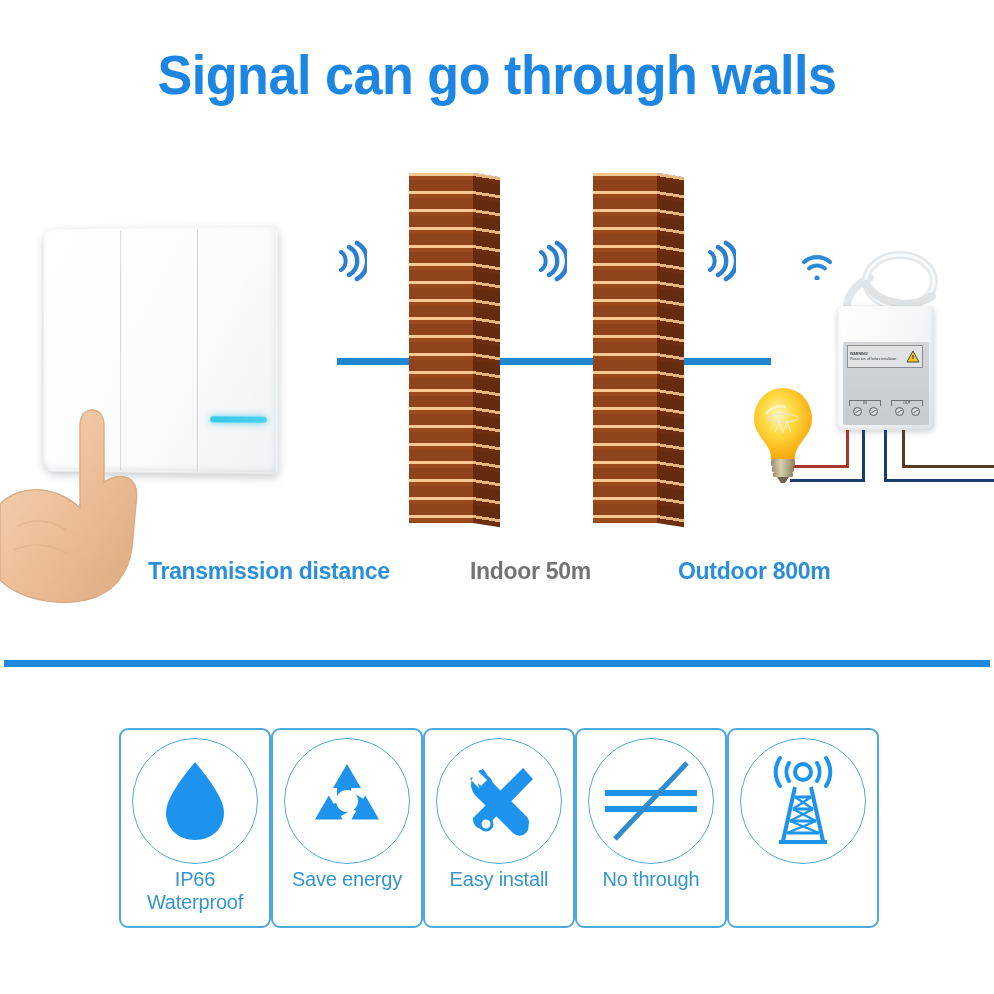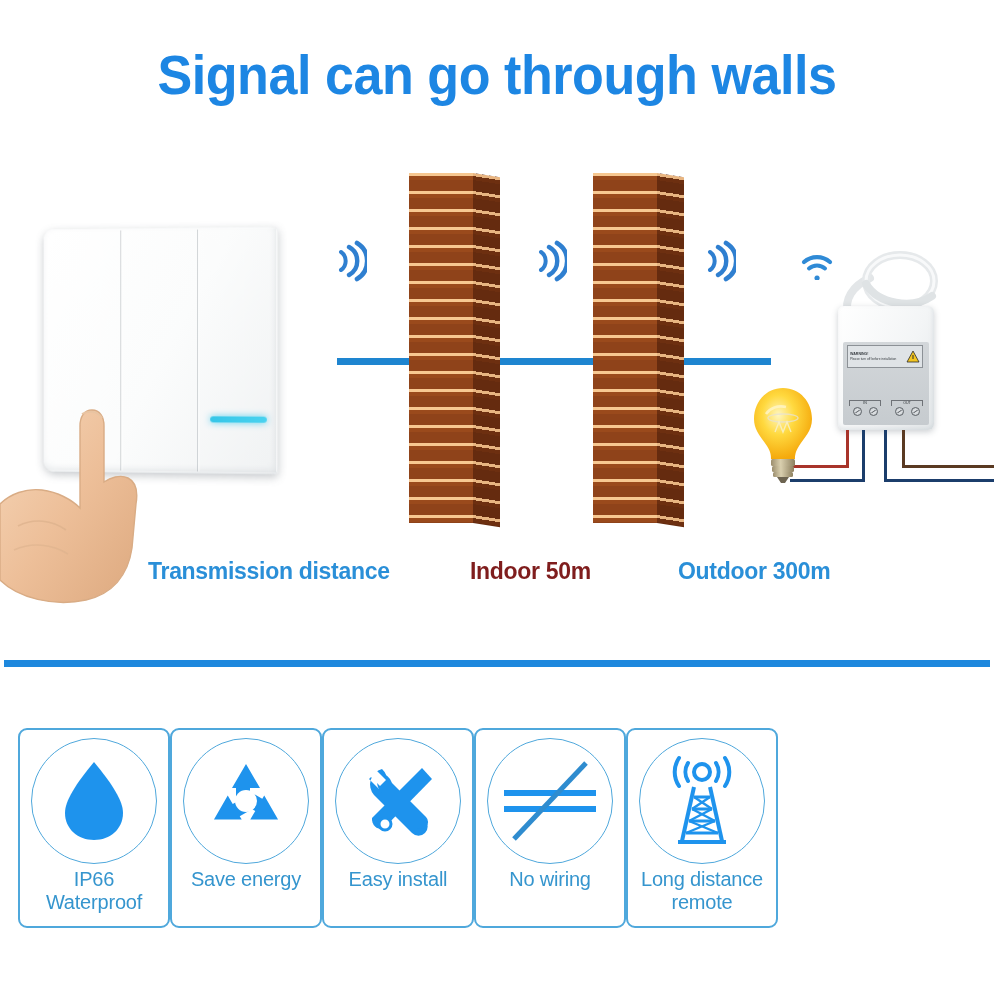--- a/index.html
+++ b/index.html
@@ -222,21 +222,21 @@
   }
 
   
   #features {
     position: absolute;
     left: 18px;
     top: 728px;
     width: 962px;
     height: 200px;
     display: flex;
-    justify-content: flex-start;
+    justify-content: center;
   }
   .feat-card {
     width: 152px;
     height: 200px;
     border: 2px solid #4fa8dc;
     border-radius: 9px;
     background: #ffffff;
     box-sizing: border-box;
     display: flex;
     flex-direction: column;
@@ -402,22 +402,22 @@
     <path d="M18 28 C22 22 30 19 38 21" fill="none" stroke="#fff4c4" stroke-width="2.6" opacity=".85"></path>
     <ellipse cx="35" cy="32" rx="15" ry="4" fill="none" stroke="#e8e2cf" stroke-width="1.4" opacity=".8"></ellipse>
     <path d="M27 46 L31 36 L35 46 L39 36 L43 46" fill="none" stroke="#f8efc2" stroke-width="1.4" opacity=".9"></path>
     <rect x="23" y="73" width="24" height="7" rx="1.5" fill="url(#base)"></rect>
     <rect x="24" y="80" width="22" height="6" rx="1.5" fill="url(#base)"></rect>
     <rect x="25" y="86" width="20" height="5" rx="1.5" fill="url(#base)"></rect>
     <path d="M29 91 L41 91 L37 97 L33 97 Z" fill="#6d6450"></path>
   </svg>
 
   <div style="position:absolute;left:148px;top:558px;font-size:23px;font-weight:700;color:#2a8fd8;letter-spacing:-.3px;">Transmission distance</div>
-  <div style="position:absolute;left:470px;top:558px;font-size:23px;font-weight:700;color:#7f1d1d;letter-spacing:-.3px;">Indoor 50m</div>
-  <div style="position:absolute;left:678px;top:558px;font-size:23px;font-weight:700;color:#2a8fd8;letter-spacing:-.3px;">Outdoor 300m</div>
+  <div style="position:absolute;left:470px;top:558px;font-size:23px;font-weight:700;color:#737373;letter-spacing:-.3px;">Indoor 50m</div>
+  <div style="position:absolute;left:678px;top:558px;font-size:23px;font-weight:700;color:#2a8fd8;letter-spacing:-.3px;">Outdoor 800m</div>
 </div>
 
 <div id="divider"></div>
 
 <div id="features">
 
   <div class="feat-card">
     <div class="feat-ring">
       <svg width="74" height="84" viewBox="0 0 74 84">
         <path d="M37 3 C56 26 66 42 66 54 C66 70 53 81 37 81 C21 81 8 70 8 54 C8 42 18 26 37 3 Z" fill="#1e93ed"></path>
@@ -456,36 +456,34 @@
   </div>
 
   <div class="feat-card">
     <div class="feat-ring">
       <svg width="100" height="100" viewBox="0 0 100 100">
         <line x1="4" y1="42" x2="96" y2="42" stroke="#1e93ed" stroke-width="6"></line>
         <line x1="4" y1="58" x2="96" y2="58" stroke="#1e93ed" stroke-width="6"></line>
         <line x1="14" y1="88" x2="86" y2="12" stroke="#2f8ccf" stroke-width="5"></line>
       </svg>
     </div>
-    <div class="feat-label">No wiring</div>
+    <div class="feat-label">No through</div>
   </div>
 
 
   <div class="feat-card">
     <div class="feat-ring">
       <svg width="88" height="92" viewBox="0 0 88 92">
         <circle cx="44" cy="17" r="8" fill="none" stroke="#1e93ed" stroke-width="4"></circle>
         <path d="M30 8 A17 17 0 0 0 30 26" fill="none" stroke="#1e93ed" stroke-width="4" stroke-linecap="round"></path>
         <path d="M58 8 A17 17 0 0 1 58 26" fill="none" stroke="#1e93ed" stroke-width="4" stroke-linecap="round"></path>
         <path d="M21 3 A25 25 0 0 0 21 31" fill="none" stroke="#1e93ed" stroke-width="4" stroke-linecap="round"></path>
         <path d="M67 3 A25 25 0 0 1 67 31" fill="none" stroke="#1e93ed" stroke-width="4" stroke-linecap="round"></path>
         <path d="M36 32 L24 86" stroke="#1e93ed" stroke-width="4"></path>
         <path d="M52 32 L64 86" stroke="#1e93ed" stroke-width="4"></path>
         <path d="M36 42 L52 42 M34 54 L54 54 M31 66 L57 66 M28 78 L60 78" stroke="#1e93ed" stroke-width="3"></path>
         <path d="M36 42 L54 54 M52 42 L34 54 M34 54 L57 66 M54 54 L31 66 M31 66 L60 78 M57 66 L28 78" stroke="#1e93ed" stroke-width="2.4" fill="none"></path>
         <rect x="20" y="85" width="48" height="4" fill="#1e93ed"></rect>
       </svg>
     </div>
-    <div class="feat-label">Long distance
-remote</div>
   </div>
 
 </div>
 
 </body></html>

